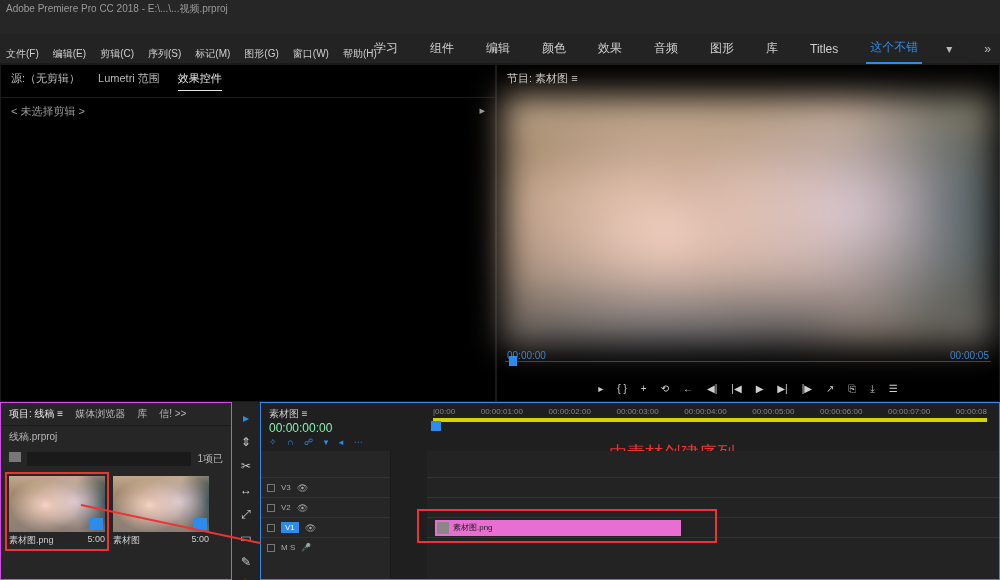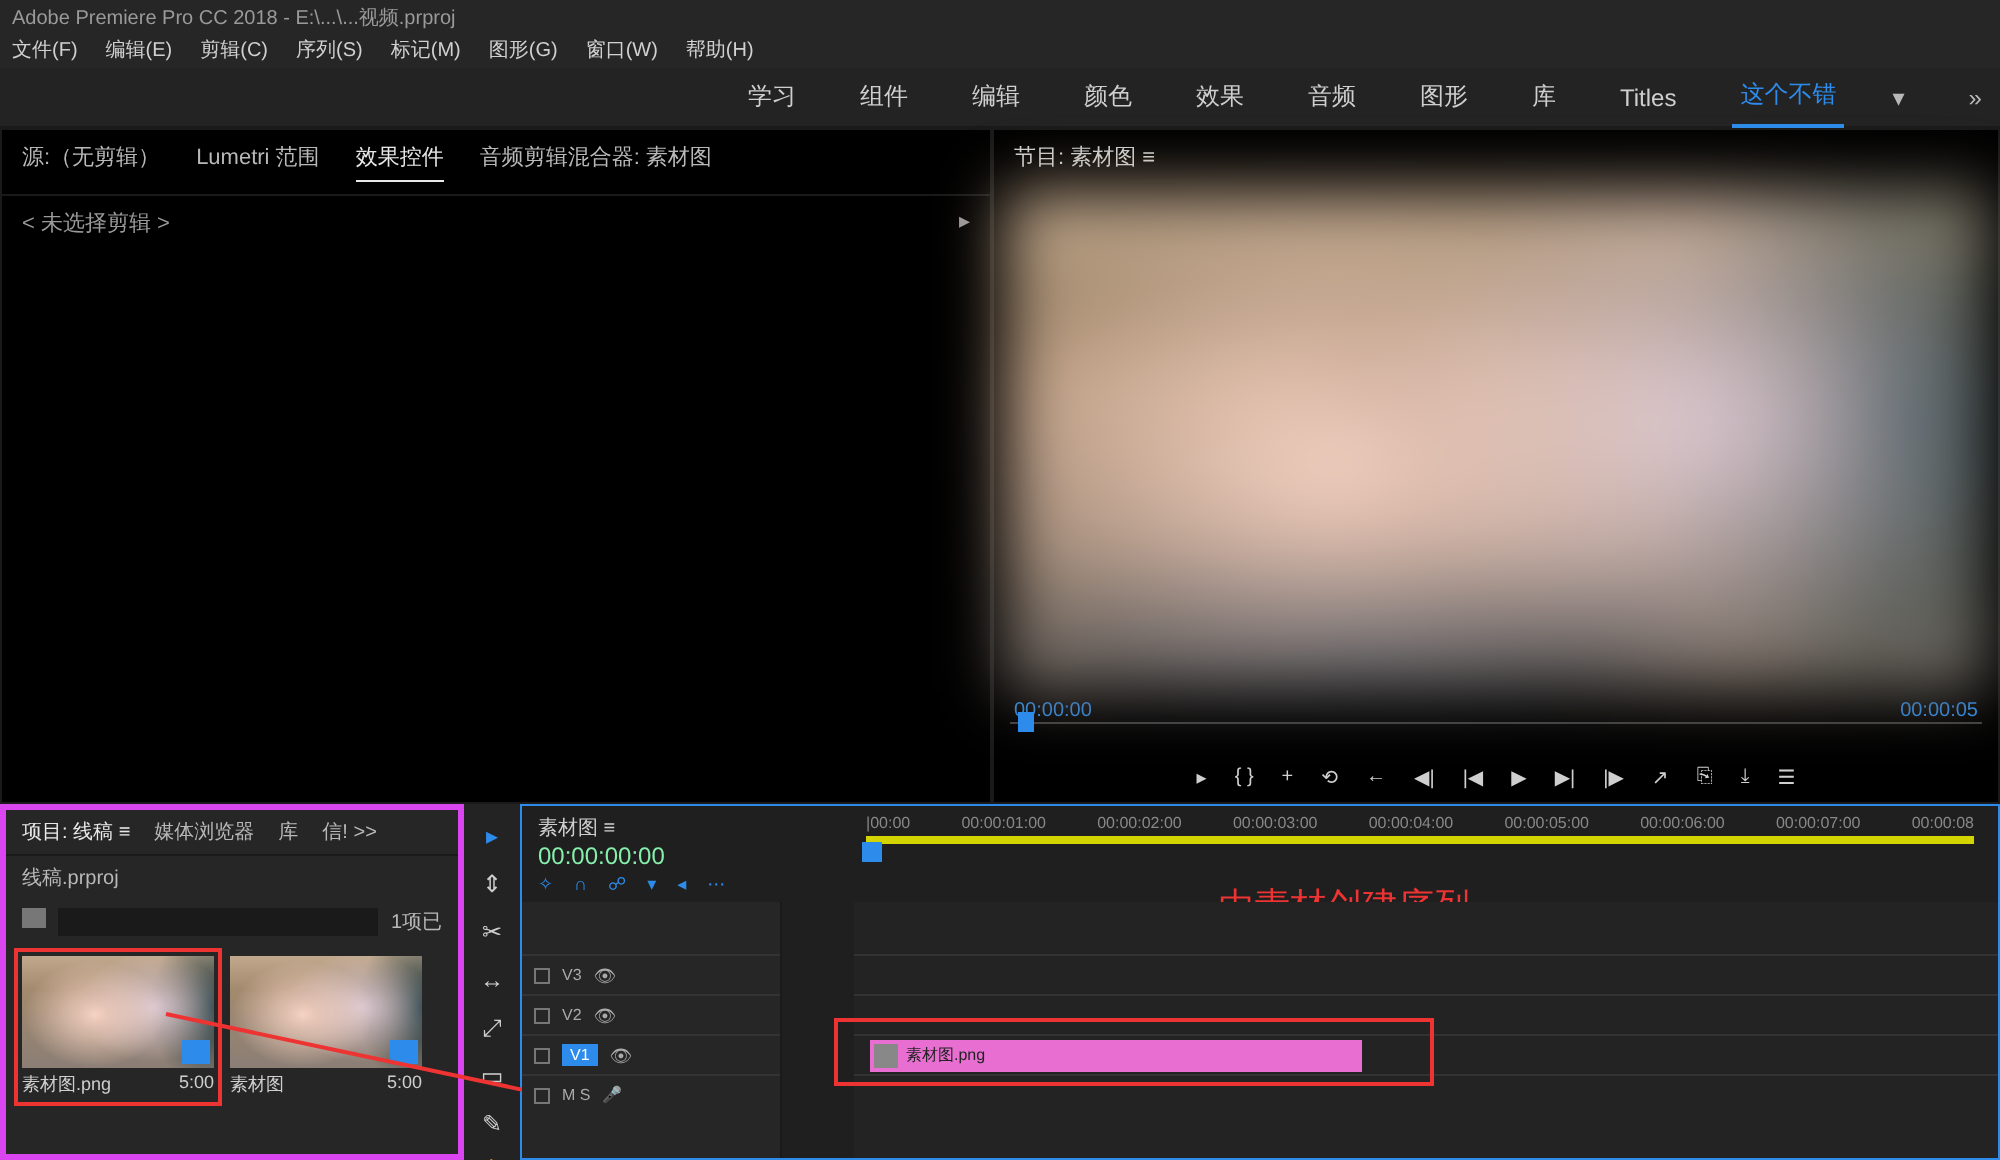--- a/index.html
+++ b/index.html
@@ -1,19 +1,19 @@
 <!DOCTYPE html>
 <html><head>
 <meta charset="utf-8">
 <style>
   * { margin: 0; padding: 0; box-sizing: border-box; font-family: "Microsoft YaHei", sans-serif; }
   body { background: #1e1e1e; color: #b8b8b8; font-size: 11px; width: 1000px; height: 580px; overflow: hidden; }
   .titlebar { background: #262626; height: 18px; padding: 2px 6px; color: #9a9a9a; font-size: 10px; }
   .menubar { background: #262626; height: 16px; display: flex; gap: 14px; padding: 0 6px; color: #d0d0d0; font-size: 10px; }
-  .menubar span { cursor: pointer; }
+  .menubar span { cursor: pointer; margin-top: 29px; }
   .tabsbar { background: #232323; height: 30px; display: flex; align-items: center; padding-left: 370px; gap: 24px; font-size: 12px; border-bottom: 1px solid #1a1a1a; }
   .tabsbar .tab { color: #cfcfcf; cursor: pointer; padding: 6px 4px; }
   .tabsbar .active { color: #2d8ceb; border-bottom: 2px solid #2d8ceb; }
   .tabsbar .more { margin-left: 8px; }
 
   .upper { display: flex; height: 338px; }
   .panel { background: #000000; border: 1px solid #1a1a1a; }
   .left-panel { width: 496px; display: flex; flex-direction: column; }
   .left-tabs { display: flex; gap: 18px; padding: 6px 10px; font-size: 11px; border-bottom: 1px solid #1a1a1a; }
   .left-tabs .sel { color: #e8e8e8; border-bottom: 1px solid #e8e8e8; padding-bottom: 4px; }
@@ -32,21 +32,21 @@
     filter: blur(16px);
     position: relative;
   }
   .time-row { display: flex; justify-content: space-between; padding: 0 10px; font-size: 10px; color: #2d8ceb; }
   .scrubber { height: 18px; margin: 0 8px; position: relative; border-top: 1px solid #444; }
   .playhead-top { position: absolute; left: 4px; top: -6px; width: 8px; height: 10px; background: #2d8ceb; }
   .transport { display: flex; gap: 14px; justify-content: center; padding: 4px 0 6px; color: #cfcfcf; font-size: 10px; }
   .transport span { cursor: pointer; }
 
   .lower { display: flex; height: 178px; }
-  .project { width: 232px; background: #262626; border: 3px solid #d946ef; display: flex; flex-direction: column; }
+  .project { width: 232px; background: #262626; border: 1px solid #d946ef; display: flex; flex-direction: column; }
   .project-tabs { display: flex; gap: 12px; padding: 4px 8px; font-size: 10px; border-bottom: 1px solid #1a1a1a; }
   .project-tabs .sel { color: #e8e8e8; }
   .project-sub { display: flex; justify-content: flex-start; padding: 4px 8px; font-size: 10px; }
   .folder-icon { width: 12px; height: 10px; background: #777; display: inline-block; }
   .bins { display: flex; gap: 8px; padding: 6px 8px; }
   .bin { width: 96px; }
   .bin.selected { outline: 2px solid #e33; outline-offset: 2px; }
   .thumb {
     width: 96px; height: 56px;
     background:
@@ -120,21 +120,20 @@
   <span>▾</span>
   <span class="more">»</span>
 </div>
 
 <div class="upper">
   <div class="panel left-panel">
     <div class="left-tabs">
       <span>源:（无剪辑）</span>
       <span>Lumetri 范围</span>
       <span class="sel">效果控件</span>
-      <span>音频剪辑混合器: 素材图</span>
     </div>
     <div class="left-sub">
       <span>&lt; 未选择剪辑 &gt;</span>
       <span>▸</span>
     </div>
   </div>
 
   <div class="panel right-panel">
     <div class="right-header">节目: 素材图 ≡</div>
     <div class="preview"></div>

